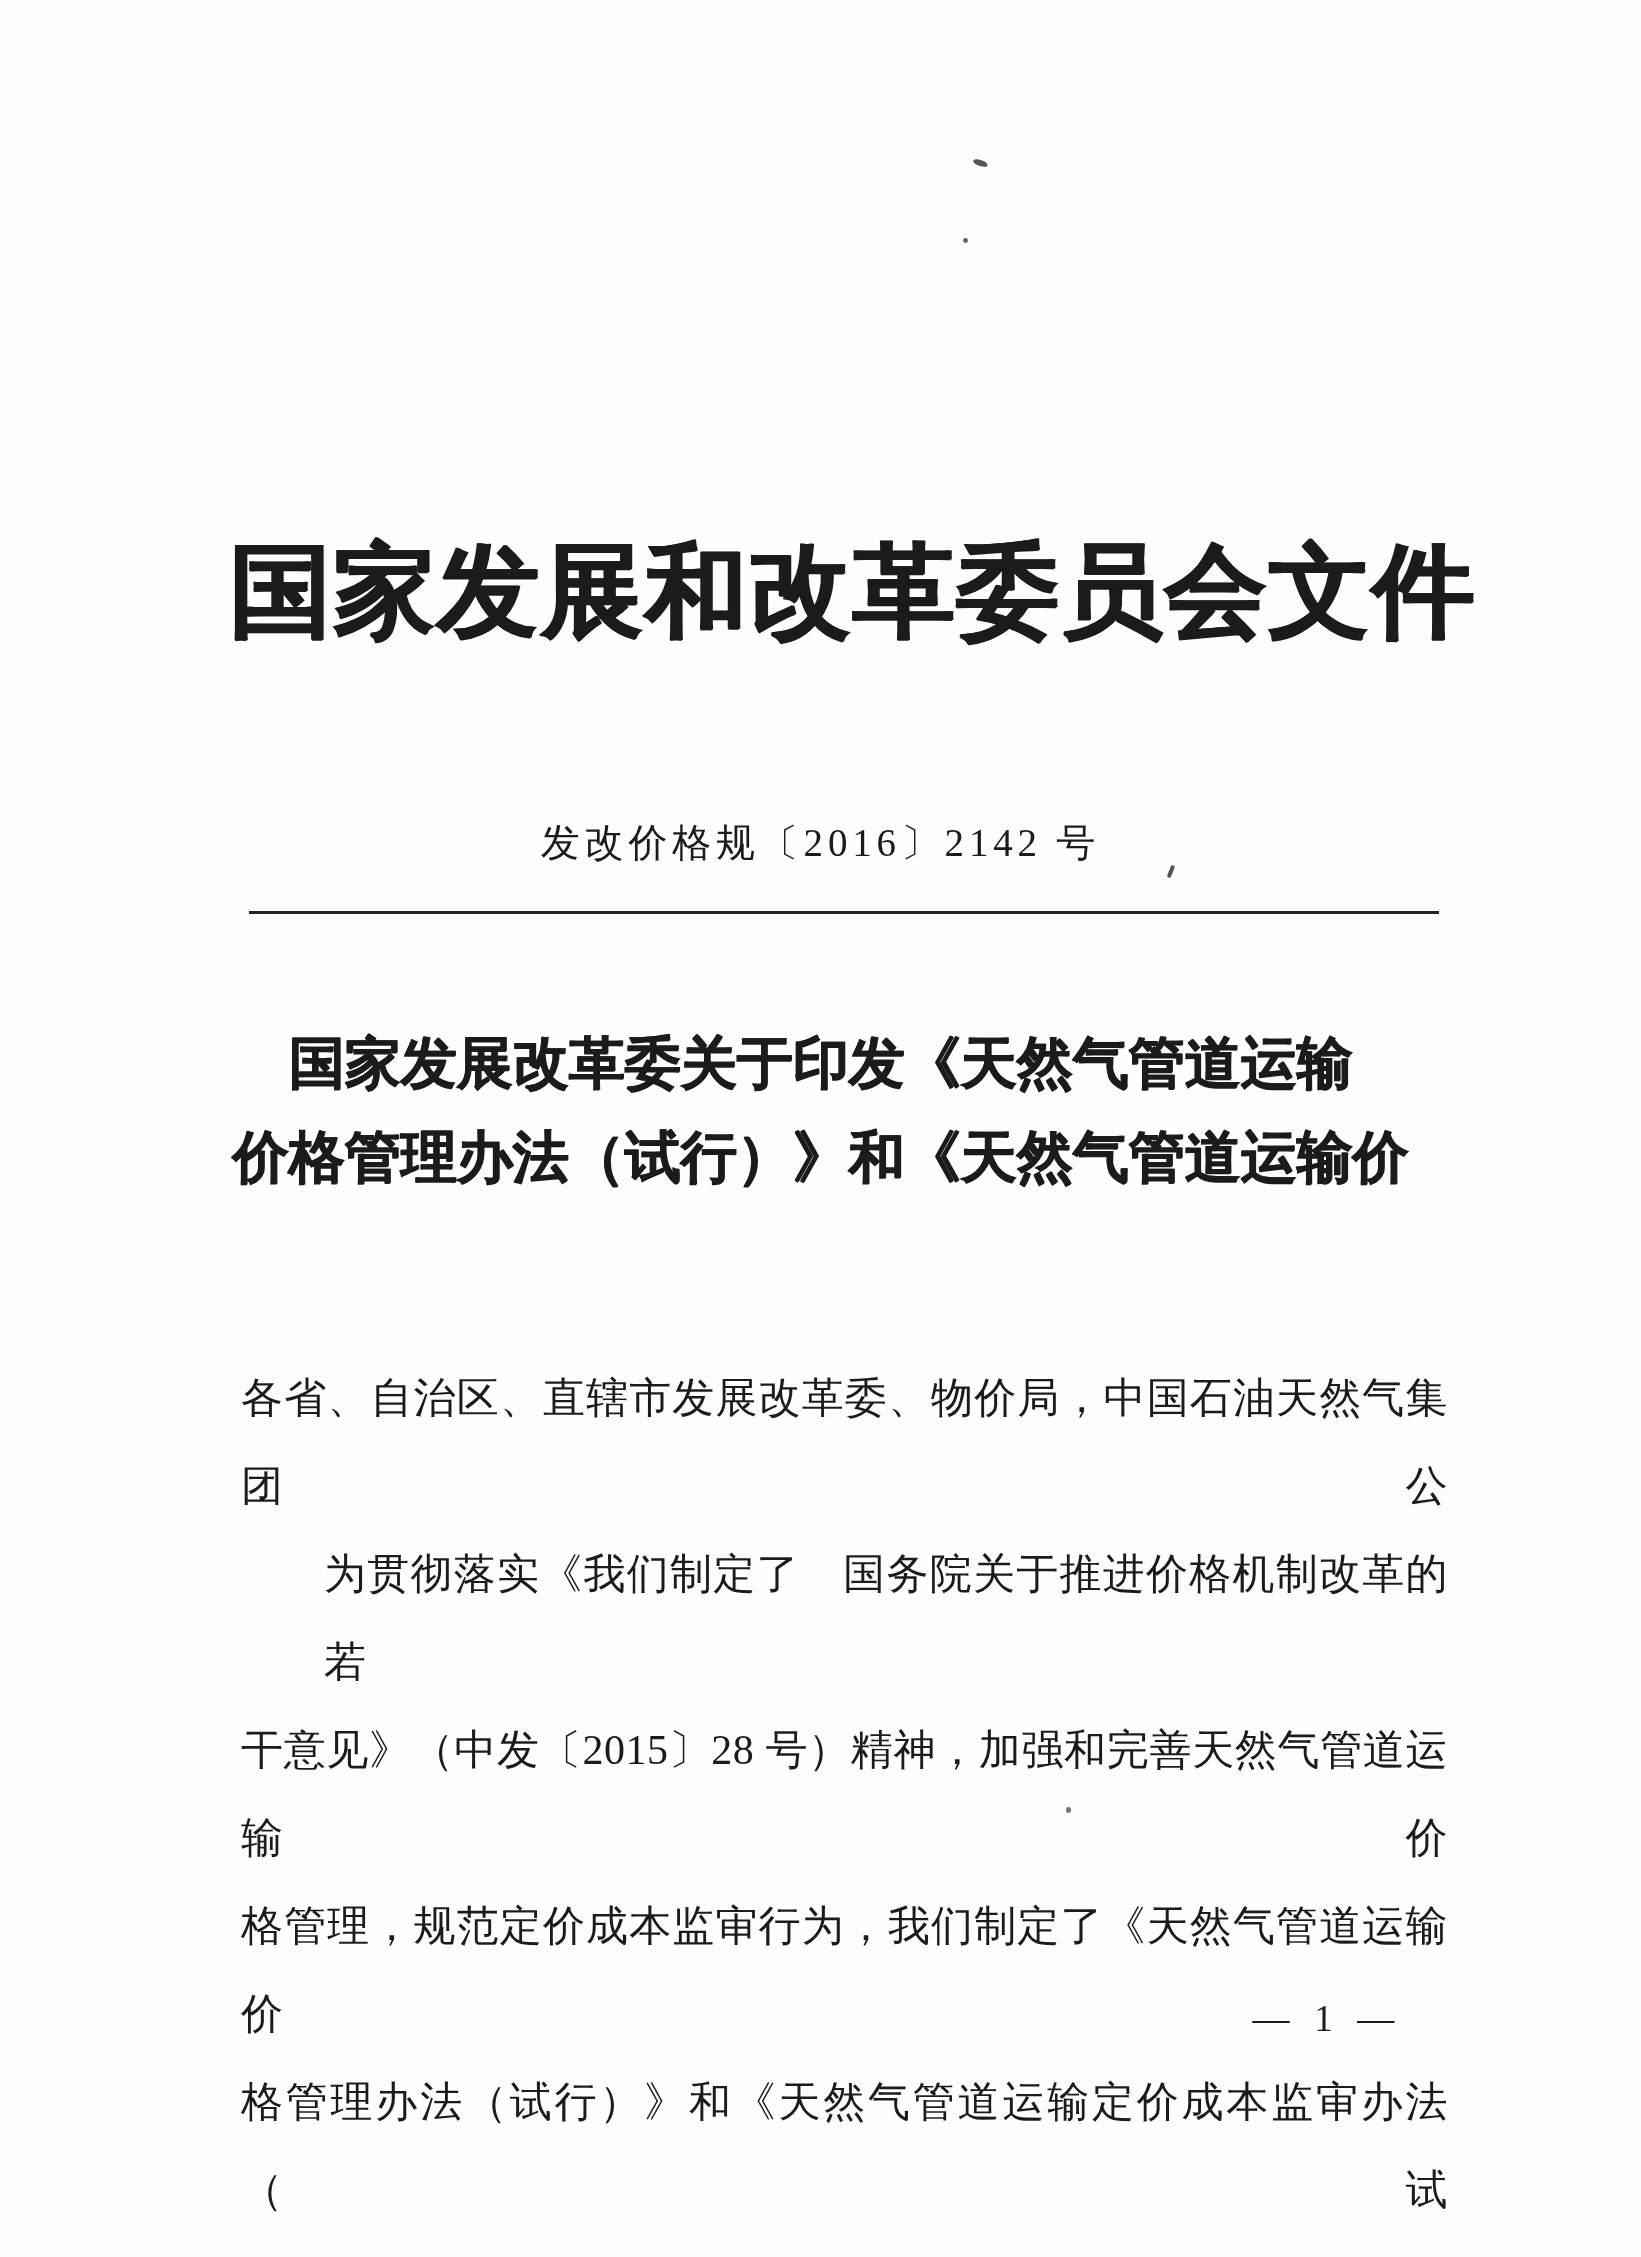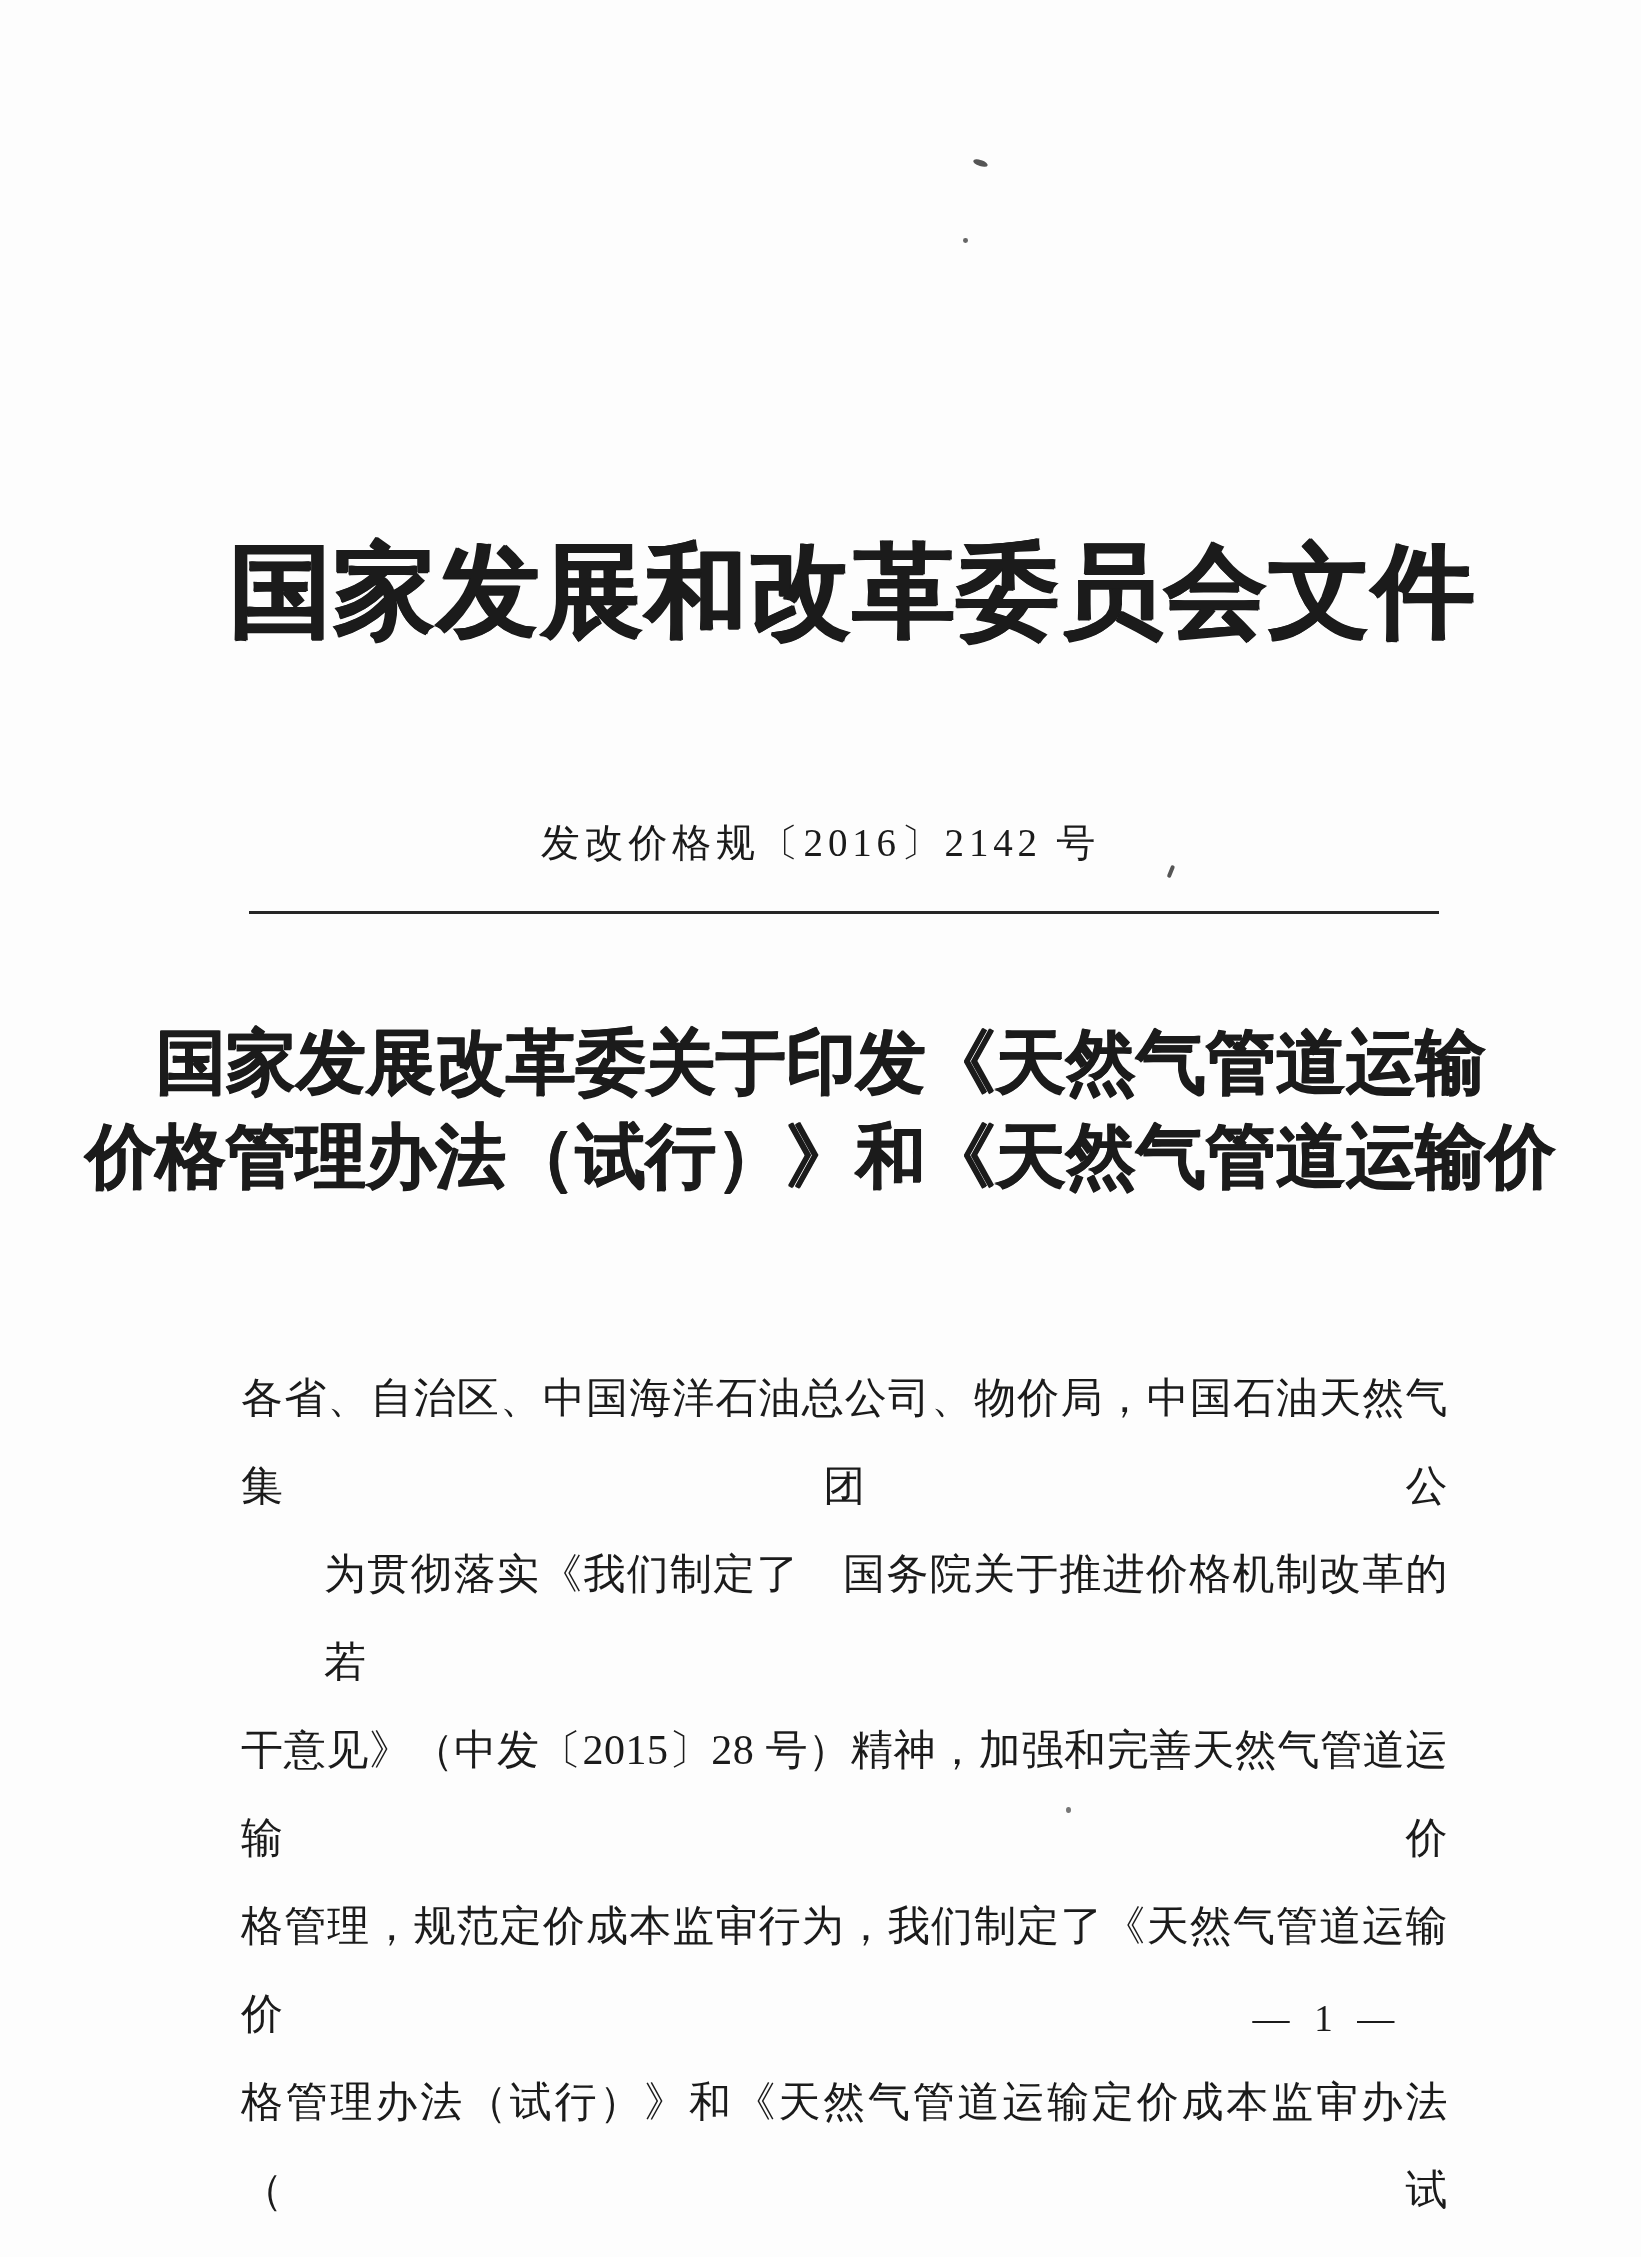--- a/index.html
+++ b/index.html
@@ -48,21 +48,21 @@
     height: 2.9px;
     background: #262626;
   }
 
   .heading {
     position: absolute;
     top: 1016px;
     left: 0;
     width: 100%;
     text-align: center;
-    font-size: 70px;
+    font-size: 56px;
     font-weight: bold;
     line-height: 94px;
     white-space: nowrap;
     text-shadow: 0.9px 0 0 currentColor, 0 0.7px 0 currentColor;
   }
 
   .body-text {
     position: absolute;
     top: 1354px;
     left: 241px;
@@ -110,21 +110,21 @@
   <div class="doc-number">发改价格规〔2016〕2142 号</div>
 
   <div class="divider"></div>
 
   <div class="heading">
     <div>国家发展改革委关于印发《天然气管道运输</div>
     <div>价格管理办法（试行）》和《天然气管道运输价</div>
   </div>
 
   <div class="body-text">
-    <div class="bl just">各省、自治区、中国海洋石油总公司、物价局，中国石油天然气集团公</div>
+    <div class="bl just">各省、自治区、直辖市发展改革委、物价局，中国石油天然气集团公</div>
     <div class="bl just indent">为贯彻落实《我们制定了　国务院关于推进价格机制改革的若</div>
     <div class="bl just">干意见》（中发〔2015〕28 号）精神，加强和完善天然气管道运输价</div>
     <div class="bl just">格管理，规范定价成本监审行为，我们制定了《天然气管道运输价</div>
     <div class="bl just">格管理办法（试行）》和《天然气管道运输定价成本监审办法（试</div>
     <div class="bl">行）》。现印发给你们，请按照执行。</div>
   </div>
 
   <div class="page-number">— 1 —</div>
 
 </div>

